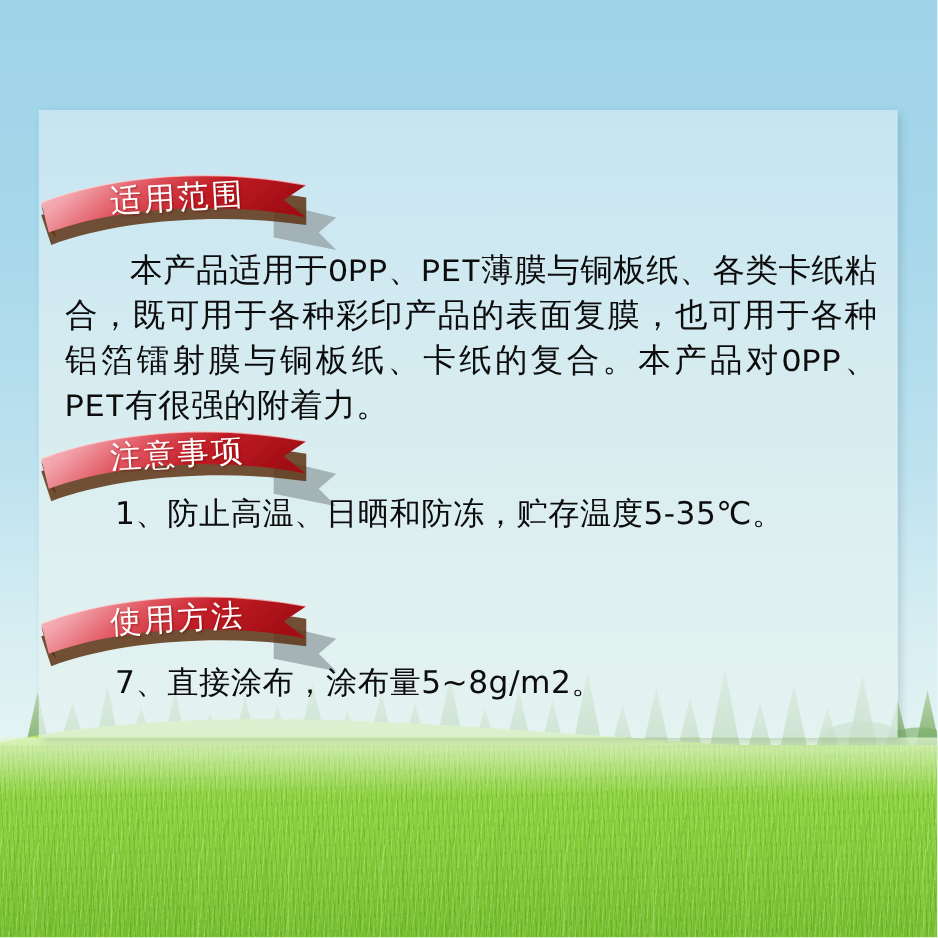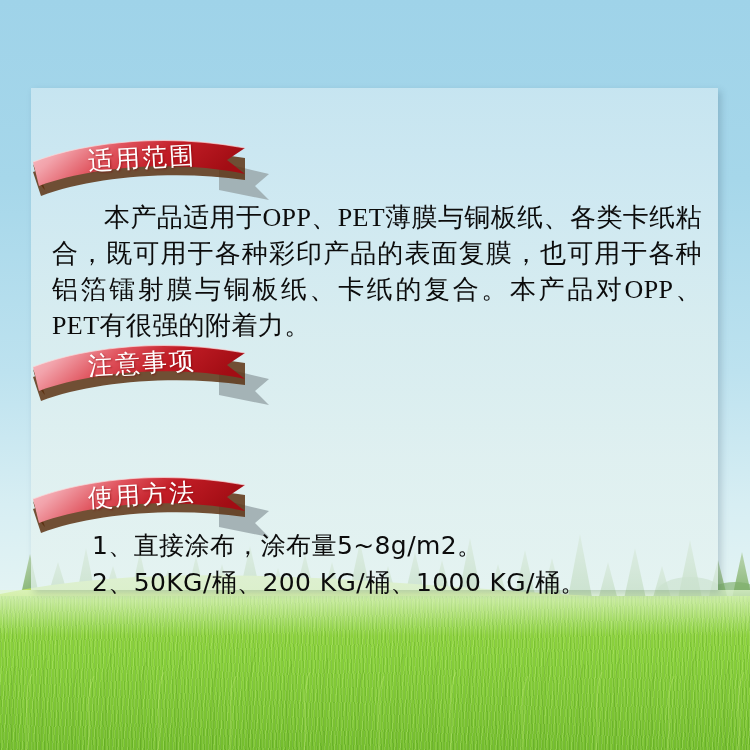--- a/index.html
+++ b/index.html
@@ -65,21 +65,21 @@
     white-space:nowrap;
   }
   #ribbon1{left:31px;top:128px;}
   #ribbon2{left:31px;top:333px;}
   #ribbon3{left:31px;top:465px;}
 
   
   .block{position:absolute;color:#0c0c0c;}
   .para{
     font-size:26px;line-height:36px;letter-spacing:.4px;
-    font-family:Liberation Serif, serif;
+    font-family:Liberation Mono, monospace;
     text-align:justify;
   }
   #para1{left:52px;top:200px;width:650px;text-indent:52px;}
   .list{font-size:25px;line-height:37px;letter-spacing:.4px;}
   .list div{white-space:nowrap;}
   #list1{left:92px;top:392px;width:610px;}
   #list2{left:92px;top:527px;width:610px;}
 </style>
 </head>
 <body>
@@ -225,20 +225,21 @@
       <path d="M188,34 L238,46 L224,58 L238,72 L188,62 Z" fill="#9aa8ac" opacity=".85"></path>
       <path d="M2,36 C6,52 10,58 14,62 L10,50 C6,44 4,40 2,36 Z" fill="#5d3213"></path>
       <path d="M2,36 C60,16 140,10 214,22 L214,44 C146,34 62,40 10,60 Z" fill="#5d3213" transform="translate(0,8)" opacity=".85"></path>
       <path d="M2,34 C60,12 140,6 214,20 L196,32 L214,46 C146,32 62,38 8,58 Z" fill="url(#rg2)"></path>
       <path d="M2,34 C60,12 140,6 214,20" stroke="#f9d8da" stroke-width="1.2" fill="none" opacity=".7"></path>
     </svg>
     <div class="rtext">注意事项</div>
   </div>
 
   <div class="block list" id="list1">
+    <div>1、防止高温、日晒和防冻，贮存温度5-35℃。</div>
   </div>
 
   <div class="ribbon" id="ribbon3">
     <svg width="262" height="78" viewBox="0 0 262 78" xmlns="http://www.w3.org/2000/svg">
       <defs>
         <linearGradient id="rg3" x1="0" y1="0" x2="1" y2="0.25">
           <stop offset="0%" stop-color="#f8c3c8"></stop>
           <stop offset="18%" stop-color="#f2a3ab"></stop>
           <stop offset="42%" stop-color="#e0535d"></stop>
           <stop offset="66%" stop-color="#c21d26"></stop>
@@ -248,17 +249,16 @@
       <path d="M188,34 L238,46 L224,58 L238,72 L188,62 Z" fill="#9aa8ac" opacity=".85"></path>
       <path d="M2,36 C6,52 10,58 14,62 L10,50 C6,44 4,40 2,36 Z" fill="#5d3213"></path>
       <path d="M2,36 C60,16 140,10 214,22 L214,44 C146,34 62,40 10,60 Z" fill="#5d3213" transform="translate(0,8)" opacity=".85"></path>
       <path d="M2,34 C60,12 140,6 214,20 L196,32 L214,46 C146,32 62,38 8,58 Z" fill="url(#rg3)"></path>
       <path d="M2,34 C60,12 140,6 214,20" stroke="#f9d8da" stroke-width="1.2" fill="none" opacity=".7"></path>
     </svg>
     <div class="rtext">使用方法</div>
   </div>
 
   <div class="block list" id="list2">
-    <div>1、直接涂布，涂布量5~8g/m2。</div>
-    <div>2、50KG/桶、200 KG/桶、1000 KG/桶。</div>
+    <div>7、直接涂布，涂布量5~8g/m2。</div>
   </div>
 
 </div>
 
 </body></html>

